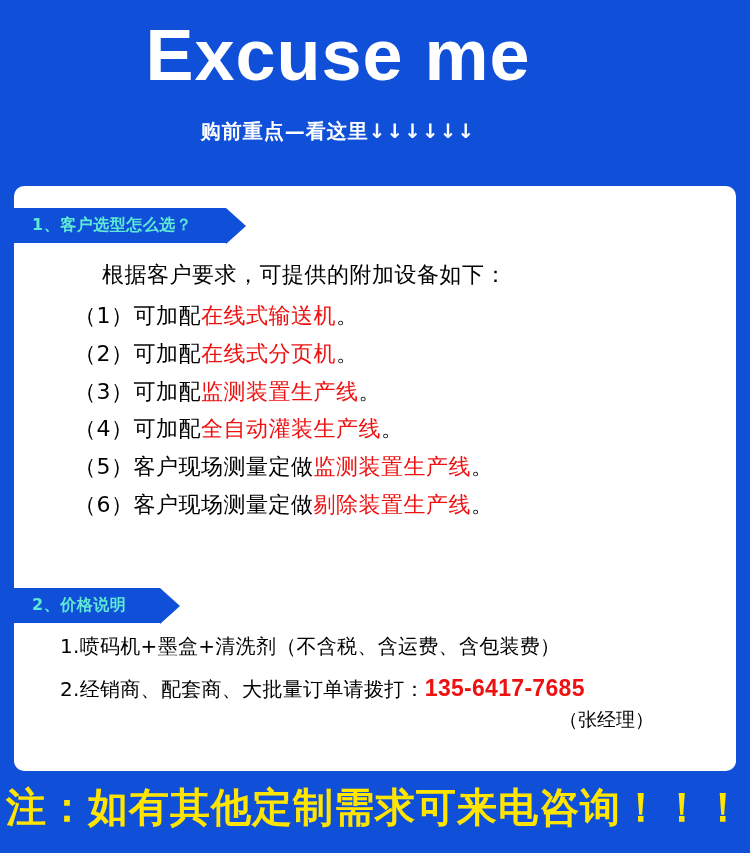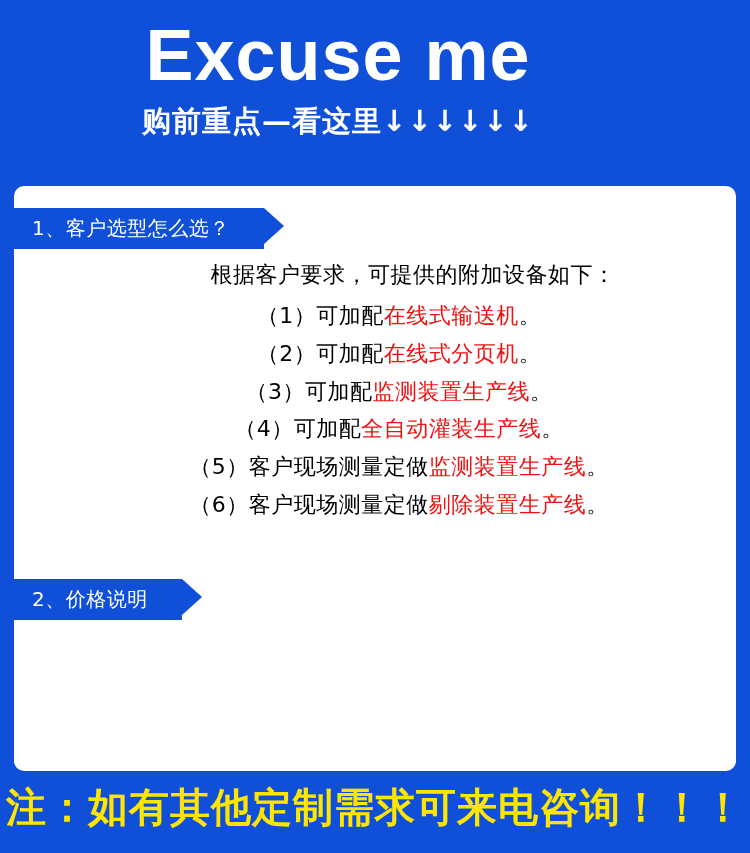--- a/index.html
+++ b/index.html
@@ -28,23 +28,23 @@
   }
   .header-title {
     font-family: "Liberation Sans", "DejaVu Sans", sans-serif;
     font-size: 72px;
     font-weight: bold;
     color: #ffffff;
     letter-spacing: 1px;
     line-height: 1.05;
   }
   .header-sub {
-    margin-top: 8px;
-    font-family: "DejaVu Sans", "Liberation Sans", sans-serif;
-    font-size: 29px;
+    margin-top: 24px;
+    font-family: "DejaVu Sans", "Liberation Sans", sans-serif;
+    font-size: 20px;
     font-weight: bold;
     color: #ffffff;
     letter-spacing: 1px;
   }
 
   
   .panel {
     position: absolute;
     left: 14px;
     top: 186px;
@@ -53,47 +53,46 @@
     background: #ffffff;
     border-radius: 10px;
     box-sizing: border-box;
   }
 
   
   .ribbon {
     position: relative;
     display: inline-block;
     background: #1050d8;
-    color: #ffffff;
-    font-family: "DejaVu Sans", "Liberation Sans", sans-serif;
-    font-size: 20px;
-    font-weight: normal;
+    color: #5eead4;
+    font-family: "DejaVu Sans", "Liberation Sans", sans-serif;
+    font-size: 16px;
+    font-weight: bold;
     padding: 7px 34px 7px 18px;
     letter-spacing: 0.5px;
   }
   .ribbon::after {
     content: "";
     position: absolute;
     right: -20px;
     top: 0;
     width: 0;
     height: 0;
     border-top: 18px solid transparent;
     border-bottom: 18px solid transparent;
     border-left: 20px solid #1050d8;
   }
   .sec1 { position: absolute; left: 0; top: 22px; }
-  .sec2 { position: absolute; left: 0; top: 393px; }
+  .sec2 { position: absolute; left: 0; top: 402px; }
 
   .sec1-body {
     position: absolute;
     left: 60px;
     top: 74px;
     right: 12px;
-    text-align: center;
   }
   .lead {
     font-family: "DejaVu Sans", "Liberation Sans", sans-serif;
     font-size: 22px;
     color: #000000;
     margin: 0 0 7px 28px;
     letter-spacing: 0.5px;
   }
   .item {
     font-family: "DejaVu Sans", "Liberation Sans", sans-serif;
@@ -186,20 +185,27 @@
       </div>
       <div class="item">
         <span>（6）客户现场测量定做</span><span class="hl">剔除装置生产线</span><span>。</span>
       </div>
     </div>
 
     <div class="sec2">
       <div class="ribbon">2、价格说明</div>
     </div>
 
+    <div class="sec2-body">
+      <div class="price-line">1.喷码机+墨盒+清洗剂（不含税、含运费、含包装费）</div>
+      <div class="price-line">
+        <span>2.经销商、配套商、大批量订单请拨打：</span><span class="phone">135-6417-7685</span>
+      </div>
+      <div class="signature">（张经理）</div>
+    </div>
 
   </div>
 
   <div class="footer">
     <div class="footer-text">注：如有其他定制需求可来电咨询！！！</div>
   </div>
 
 </div>
 
 </body></html>

